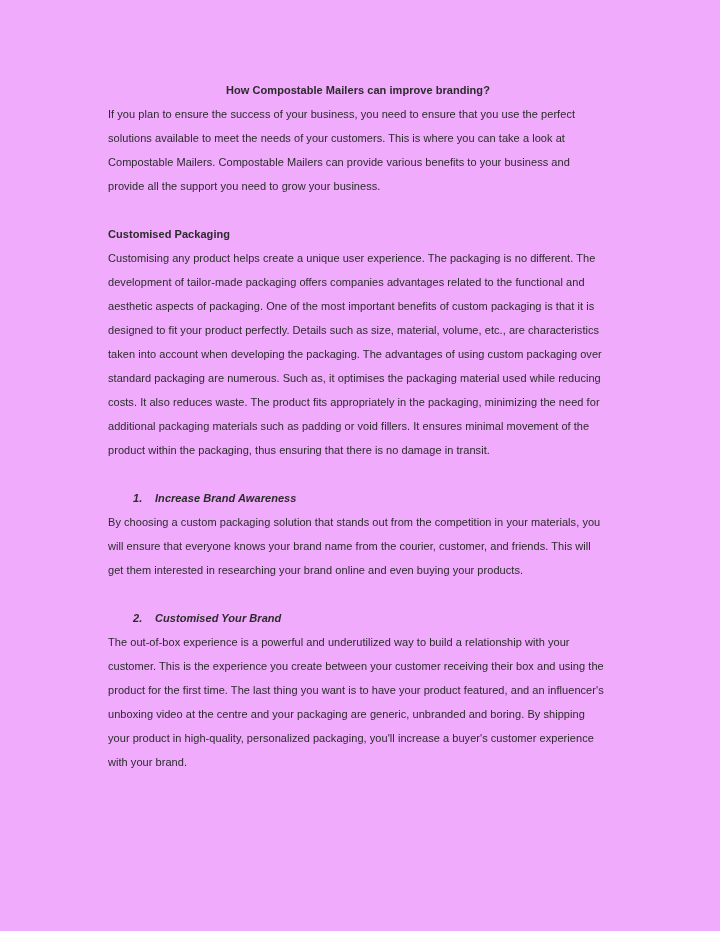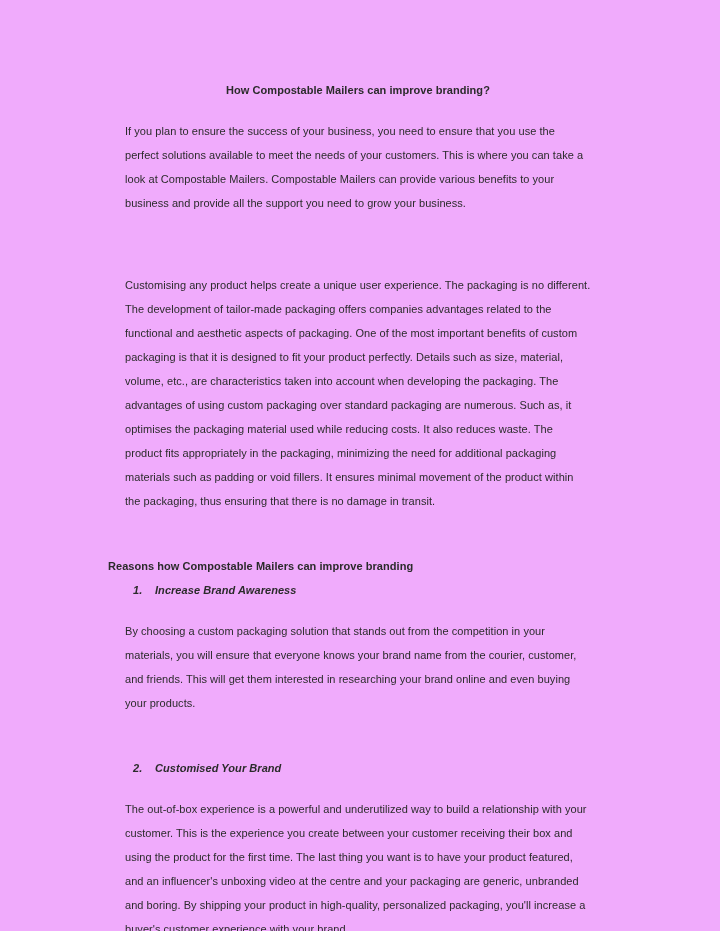--- a/index.html
+++ b/index.html
@@ -33,21 +33,21 @@
     line-height: 24px;
     margin: 0 0 0 0;
     letter-spacing: 0.05px;
   }
   .para {
     font-size: 11px;
     font-weight: normal;
     color: #2b2b2b;
     line-height: 24px;
     text-align: left;
-    margin: 17px;
+    margin: 0;
     letter-spacing: 0.05px;
   }
   .heading {
     font-size: 11px;
     font-weight: bold;
     color: #2b2b2b;
     line-height: 24px;
     margin: 0;
     text-align: left;
     letter-spacing: 0.05px;
@@ -76,26 +76,26 @@
 
 <div class="page">
   <div class="content">
 
     <h1 class="doc-title">How Compostable Mailers can improve branding?</h1>
 
     <p class="para">If you plan to ensure the success of your business, you need to ensure that you use the perfect solutions available to meet the needs of your customers. This is where you can take a look at Compostable Mailers. Compostable Mailers can provide various benefits to your business and provide all the support you need to grow your business.</p>
 
     <div class="spacer"></div>
 
+    <h2 class="heading">Customised Packaging</h2>
 
     <p class="para">Customising any product helps create a unique user experience. The packaging is no different. The development of tailor-made packaging offers companies advantages related to the functional and aesthetic aspects of packaging. One of the most important benefits of custom packaging is that it is designed to fit your product perfectly. Details such as size, material, volume, etc., are characteristics taken into account when developing the packaging. The advantages of using custom packaging over standard packaging are numerous. Such as, it optimises the packaging material used while reducing costs. It also reduces waste. The product fits appropriately in the packaging, minimizing the need for additional packaging materials such as padding or void fillers. It ensures minimal movement of the product within the packaging, thus ensuring that there is no damage in transit.</p>
 
     <div class="spacer"></div>
 
-    <h2 class="heading">Reasons how Compostable Mailers can improve branding</h2>
 
     <p class="list-item">
       <span class="num">1.</span><span>Increase Brand Awareness</span>
     </p>
 
     <p class="para">By choosing a custom packaging solution that stands out from the competition in your materials, you will ensure that everyone knows your brand name from the courier, customer, and friends. This will get them interested in researching your brand online and even buying your products.</p>
 
     <div class="spacer"></div>
 
     <p class="list-item">

